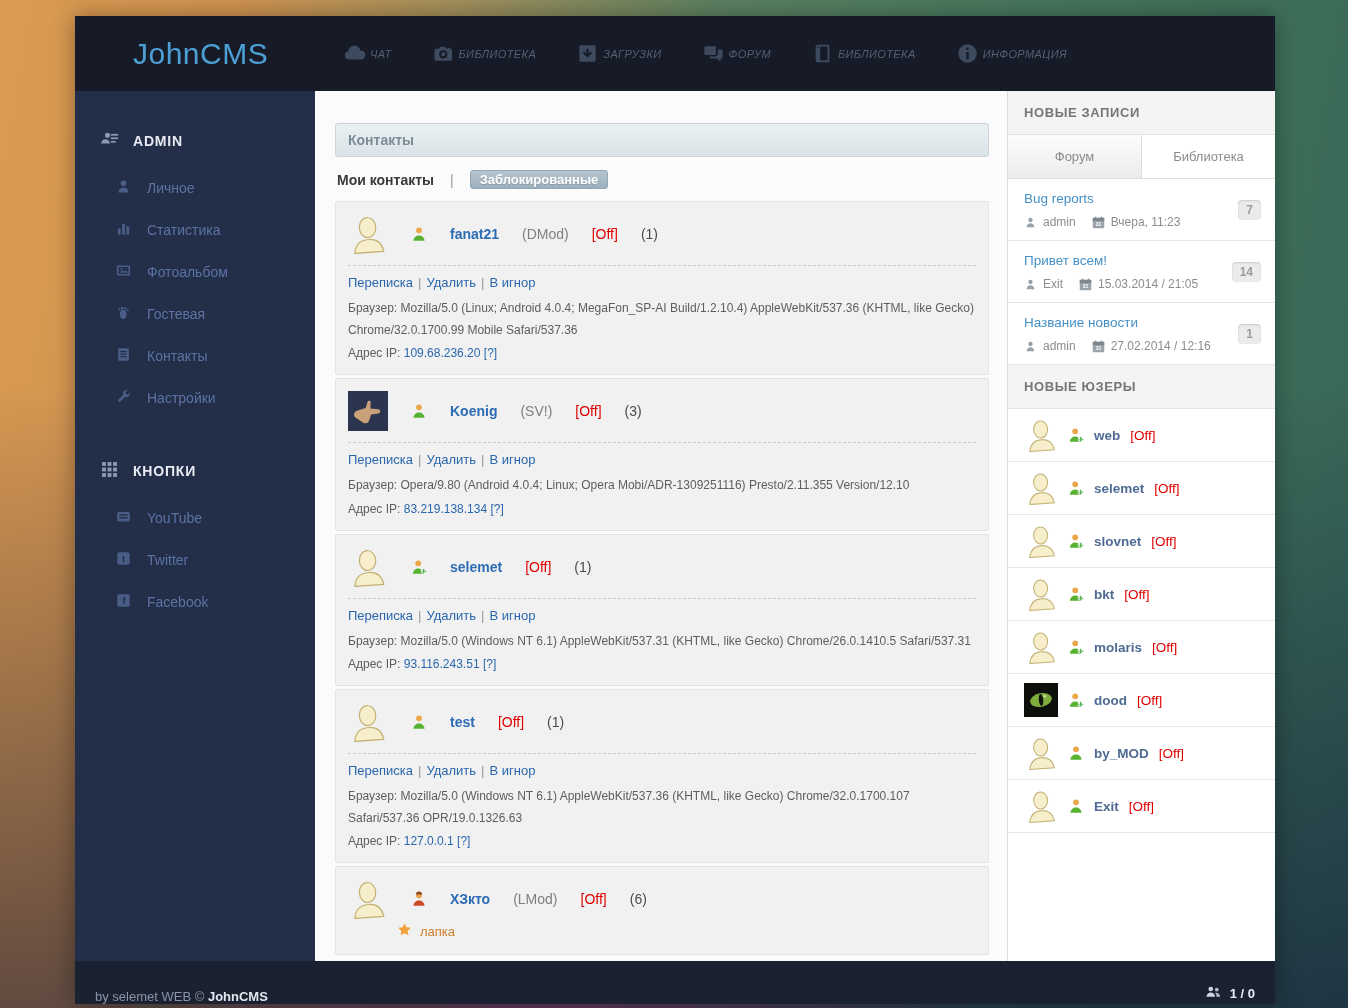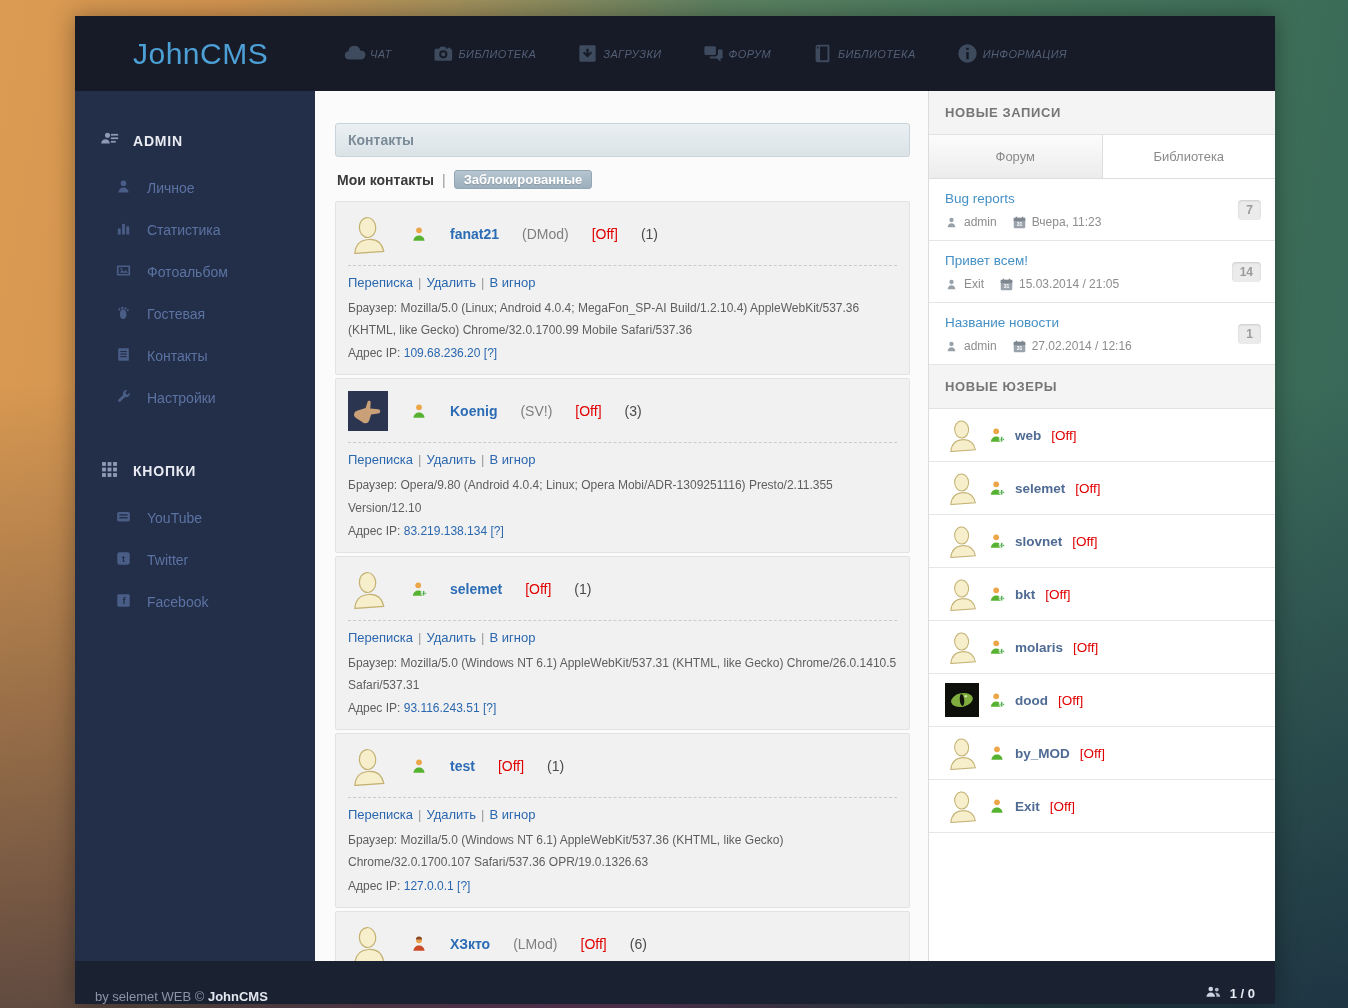--- a/index.html
+++ b/index.html
@@ -38,21 +38,21 @@
   .side-gap { height:28px; }
 
   
   .content { flex:1; display:flex; min-width:0; background:#fbfbfb; }
 
   
   .main { flex:1; min-width:0; padding:32px 18px 20px 20px; overflow:hidden; }
   .panel-bar { background:linear-gradient(#eaf0f2,#dbe3e7); border:1px solid #c9d4da;
     border-radius:3px; padding:8px 12px; font-size:14px; font-weight:bold; color:#7b8c98; }
   .tabs-row { margin:13px 2px 12px; font-size:14px; color:#999;
-    display:flex; align-items:center; gap:8px; }
+    display:flex; align-items:center; gap:16px; }
   .tab-active { font-weight:bold; color:#3a3a3a; }
   .badge-blocked { background:linear-gradient(#b6c5d0,#9cafbc); border:1px solid #93a6b3;
     border-radius:3px; color:#fff; font-weight:bold; font-size:13px; padding:1px 9px;
     cursor:pointer; text-decoration:none; text-shadow:0 1px 1px rgba(0,0,0,0.15); }
 
   .contact { background:#f1f1f1; border:1px solid #e3e3e3; border-radius:2px;
     padding:12px 12px 14px; margin-bottom:3px; }
   .c-head { display:flex; align-items:center; gap:23px; }
   .avatar { width:40px; height:40px; flex-shrink:0; }
   .avatar svg { width:100%; height:100%; display:block; }
@@ -67,21 +67,21 @@
   .c-note svg { width:15px; height:15px; fill:#f0a33c; }
   .c-sep { border-top:1px dashed #cbcbcb; margin:11px 0 9px; }
   .c-links { font-size:13px; }
   .c-links a { color:#2a67ae; text-decoration:none; cursor:pointer; }
   .c-links .sep { color:#999; margin:0 5px; }
   .c-browser { font-size:12px; color:#5e5e5e; line-height:1.85; margin-top:7px; }
   .c-ip { font-size:12px; color:#5e5e5e; margin-top:5px; }
   .c-ip a { color:#2a67ae; text-decoration:none; cursor:pointer; }
 
   
-  .rightbar { width:347px; flex-shrink:0; border-left:1px solid #dcdcdc; background:#fff; }
+  .rightbar { width:268px; flex-shrink:0; border-left:1px solid #dcdcdc; background:#fff; }
   .r-header { background:#f4f4f4; border-bottom:1px solid #e2e2e2; padding:14px 16px;
     font-size:13px; font-weight:bold; color:#767676; letter-spacing:0.6px; }
   .r-tabs { display:flex; border-bottom:1px solid #ddd; }
   .r-tab { flex:1; text-align:center; padding:14px 0; font-size:13px; color:#8b8b8b;
     cursor:pointer; background:#fff; }
   .r-tab.forum { background:linear-gradient(#fcfcfc,#ececec); border-right:1px solid #ddd; }
   .post { padding:10px 16px 11px; border-bottom:1px solid #e5e5e5; position:relative; }
   .post-title { font-size:13.5px; color:#4590c5; text-decoration:none; cursor:pointer; }
   .post-meta { display:flex; align-items:center; gap:6px; margin-top:8px;
     font-size:12px; color:#8d8d8d; }

